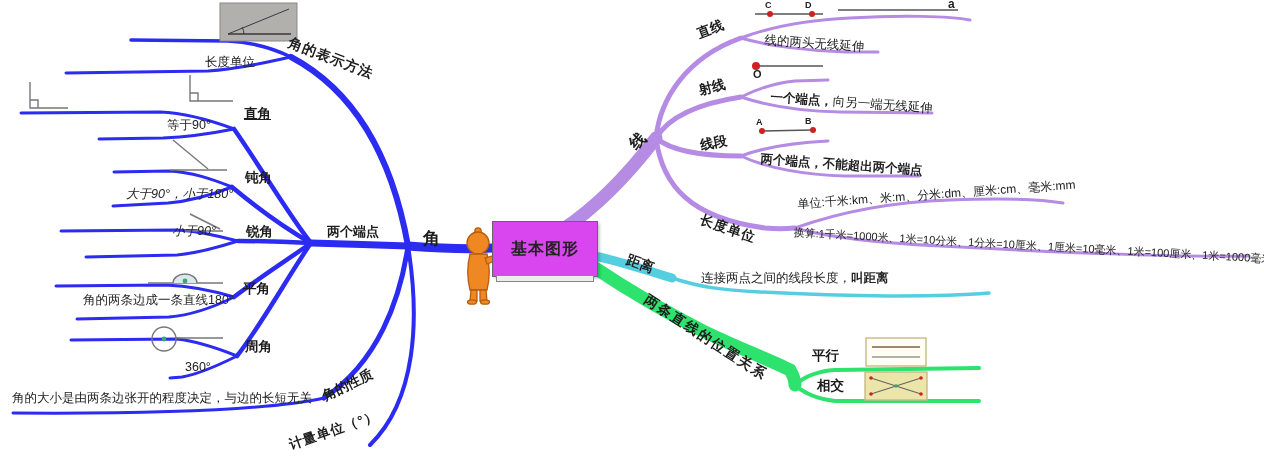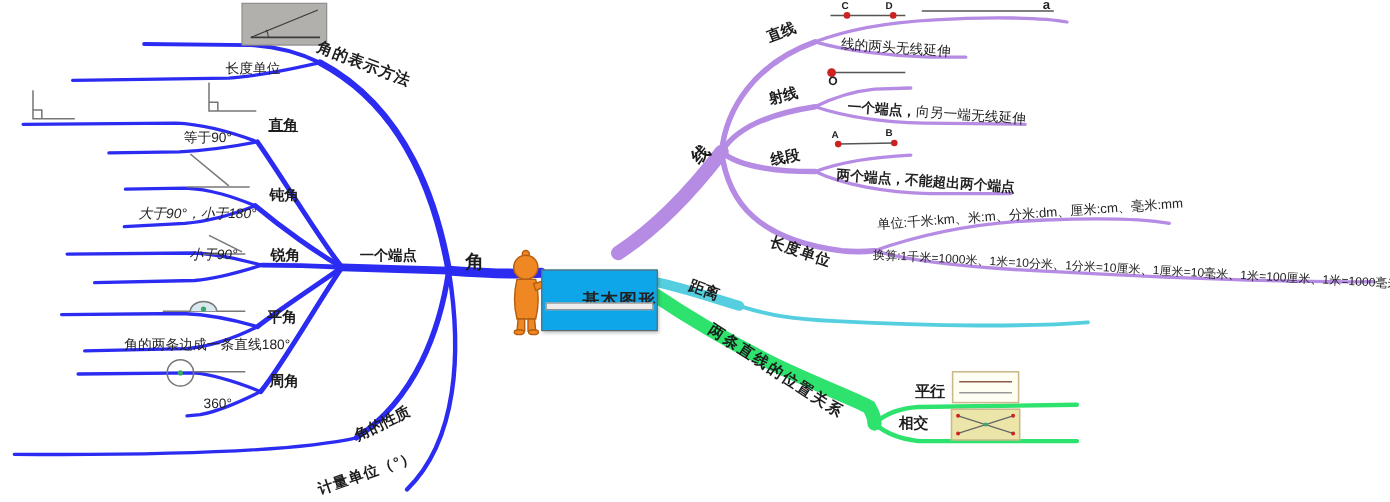--- a/index.html
+++ b/index.html
@@ -9,22 +9,22 @@
   }
   #branch-layer{position:absolute;left:0;top:0;width:1264px;height:456px;}
   .lbl{position:absolute;white-space:nowrap;color:#1c1c1c;transform-origin:left top;line-height:1.15;}
   .node{font-weight:bold;font-size:13.5px;}
   .leaf{font-size:12.5px;color:#222;}
   .big{font-size:17px;font-weight:bold;}
   .ltr{position:absolute;font-weight:bold;color:#222;line-height:1;}
   .b{font-weight:bold;}
   #center-board{
     position:absolute;left:492px;top:221px;width:104px;height:54px;
-    background:#0ea5e9;border:1.5px solid #666;box-shadow:1.5px 1.5px 3px rgba(0,0,0,.25);
-    display:flex;align-items:center;justify-content:flex-end;z-index:5;margin-top:24px;
+    background:#d946ef;border:1.5px solid #666;box-shadow:1.5px 1.5px 3px rgba(0,0,0,.25);
+    display:flex;align-items:center;justify-content:center;z-index:5;
   }
   #center-board span{font-size:16px;font-weight:600;color:#222;letter-spacing:1px;}
   #board-stand{
     position:absolute;left:496px;top:275px;width:96px;height:5px;
     background:#ececec;border:1px solid #888;z-index:5;
   }
 </style>
 </head>
 <body>
 
@@ -170,51 +170,53 @@
   </svg>
 
   <div id="center-board">
     <span>基本图形</span>
   </div>
   <div id="board-stand"></div>
 
   <div class="lbl big" style="left:423px;top:229px;">角</div>
   <div class="lbl node" style="left:292px;top:34px;transform:rotate(21deg);font-size:14px;letter-spacing:1px;">角的表示方法</div>
   <div class="lbl leaf" style="left:205px;top:55px;">长度单位</div>
-  <div class="lbl node" style="left:327px;top:225px;font-size:13px;">一个端点</div>
+  <div class="lbl node" style="left:327px;top:225px;font-size:13px;">两个端点</div>
 
   <div class="lbl node" style="left:244px;top:106px;text-decoration:underline;">直角</div>
   <div class="lbl leaf" style="left:167px;top:118px;">等于90°</div>
   <div class="lbl node" style="left:245px;top:170px;">钝角</div>
   <div class="lbl leaf" style="left:126px;top:187px;font-style:italic;">大于90°，小于180°</div>
   <div class="lbl node" style="left:246px;top:224px;">锐角</div>
   <div class="lbl leaf" style="left:172px;top:224px;font-style:italic;">小于90°</div>
   <div class="lbl node" style="left:243px;top:281px;">平角</div>
-  <div class="lbl leaf" style="left:83px;top:306px;margin-left:30px;">角的两条边成一条直线180°</div>
+  <div class="lbl leaf" style="left:83px;top:293px;">角的两条边成一条直线180°</div>
   <div class="lbl node" style="left:245px;top:339px;">周角</div>
   <div class="lbl leaf" style="left:185px;top:360px;">360°</div>
 
   <div class="lbl node" style="left:320px;top:390px;transform:rotate(-26deg);">角的性质</div>
+  <div class="lbl leaf" style="left:12px;top:391px;">角的大小是由两条边张开的程度决定，与边的长短无关</div>
   <div class="lbl node" style="left:287px;top:438px;transform:rotate(-19deg);letter-spacing:1px;">计量单位（°）</div>
 
   <div class="lbl" style="left:626px;top:140px;transform:rotate(-43deg);font-size:16px;font-weight:bold;">线</div>
   <div class="lbl node" style="left:695px;top:27px;transform:rotate(-21deg);">直线</div>
   <div class="lbl leaf" style="left:765px;top:33px;transform:rotate(4deg);">线的两头无线延伸</div>
   <div class="lbl node" style="left:697px;top:83px;transform:rotate(-14deg);">射线</div>
   <div class="lbl leaf" style="left:771px;top:90px;transform:rotate(4deg);"><span class="b">一个端点，</span><span>向另一端无线延伸</span></div>
   <div class="lbl node" style="left:699px;top:138px;transform:rotate(-11deg);">线段</div>
   <div class="lbl leaf b" style="left:761px;top:152px;transform:rotate(4deg);">两个端点，不能超出两个端点</div>
   <div class="lbl node" style="left:703px;top:212px;transform:rotate(19deg);letter-spacing:1px;">长度单位</div>
   <div class="lbl leaf" style="left:797px;top:198px;transform:rotate(-4deg);font-size:12px;">单位:千米:km、米:m、分米:dm、厘米:cm、毫米:mm</div>
   <div class="lbl leaf" style="left:794px;top:226px;transform:rotate(3.2deg);font-size:11px;">换算:1千米=1000米、1米=10分米、1分米=10厘米、1厘米=10毫米、1米=100厘米、1米=1000毫米</div>
 
   <div class="lbl" style="left:630px;top:251px;transform:rotate(20deg);font-size:14px;font-weight:bold;">距离</div>
+  <div class="lbl leaf" style="left:701px;top:271px;"><span>连接两点之间的线段长度，</span><span class="b">叫距离</span></div>
 
   <div class="lbl" style="left:650px;top:291px;transform:rotate(33deg);font-size:14px;font-weight:bold;letter-spacing:2px;">两条直线的位置关系</div>
-  <div class="lbl node" style="left:832px;top:348px;text-decoration:underline;">平行</div>
+  <div class="lbl node" style="left:812px;top:348px;">平行</div>
   <div class="lbl node" style="left:817px;top:379px;font-family:Liberation Mono, monospace;">相交</div>
 
   <span class="ltr" style="left:765px;top:1px;font-size:9px;">C</span>
   <span class="ltr" style="left:805px;top:1px;font-size:9px;">D</span>
   <span class="ltr" style="left:948px;top:-2px;font-size:12px;">a</span>
   <span class="ltr" style="left:753px;top:69px;font-size:11px;">O</span>
   <span class="ltr" style="left:756px;top:118px;font-size:9px;">A</span>
   <span class="ltr" style="left:805px;top:117px;font-size:9px;">B</span>
 
 </div>

